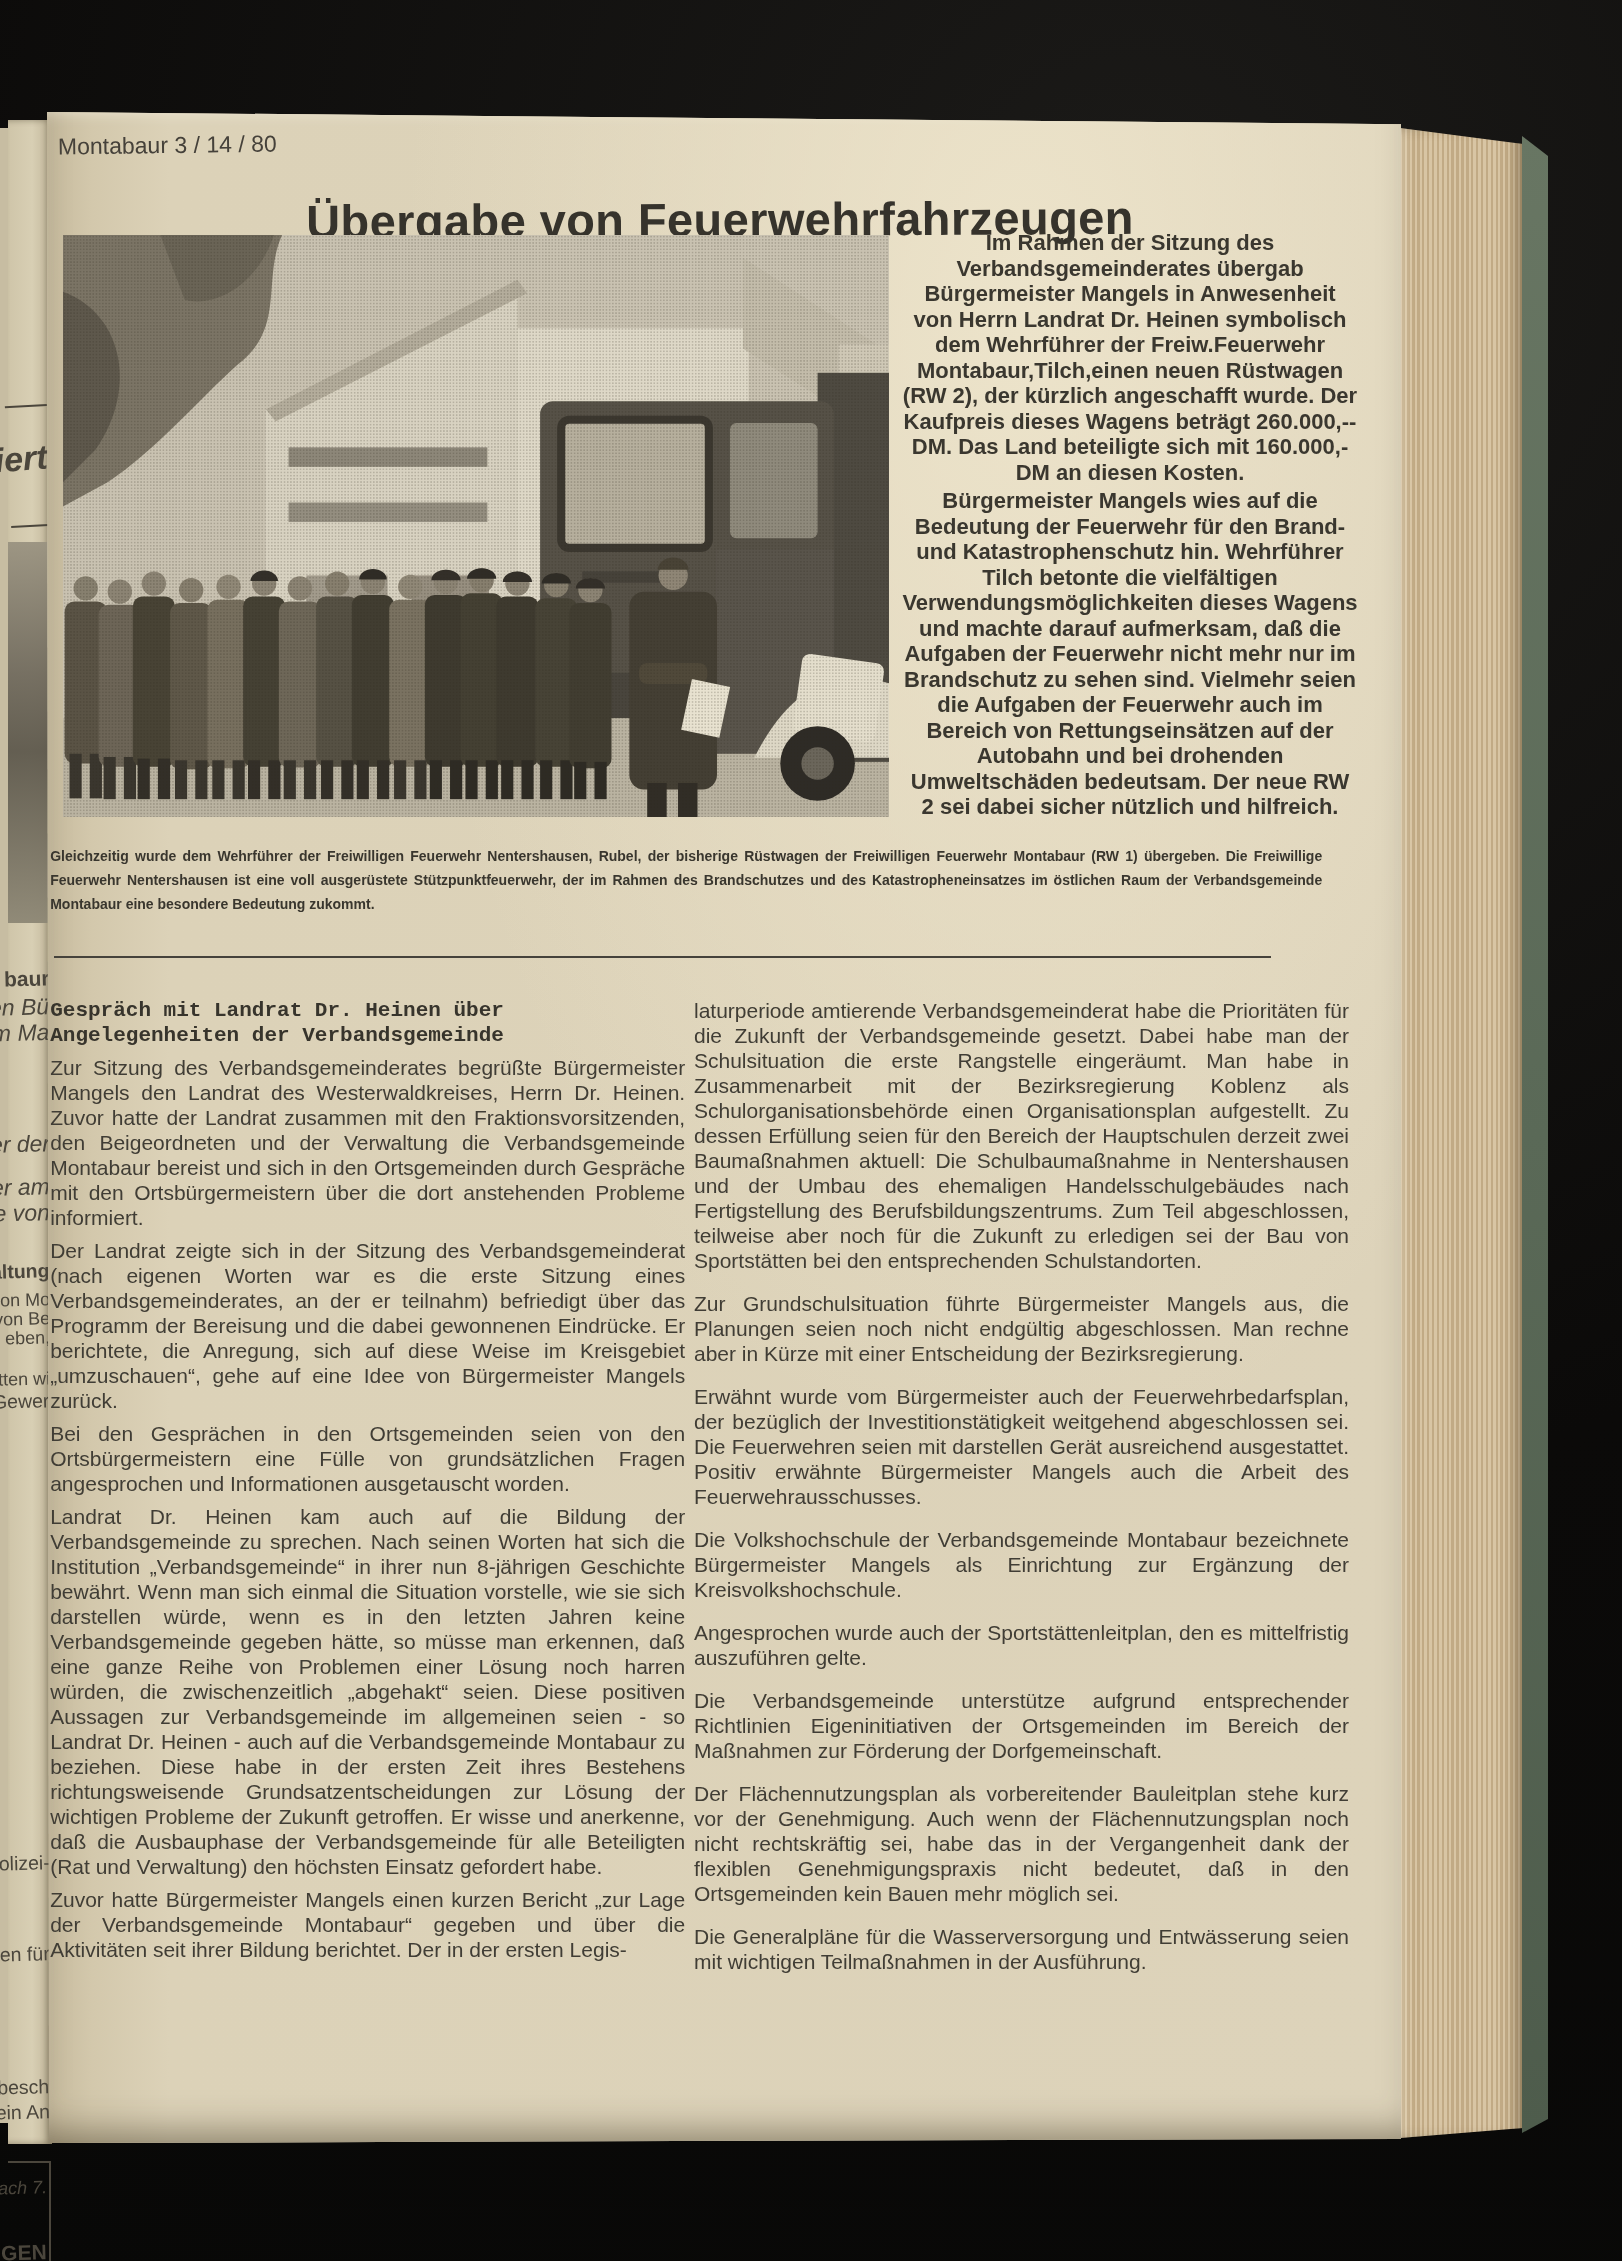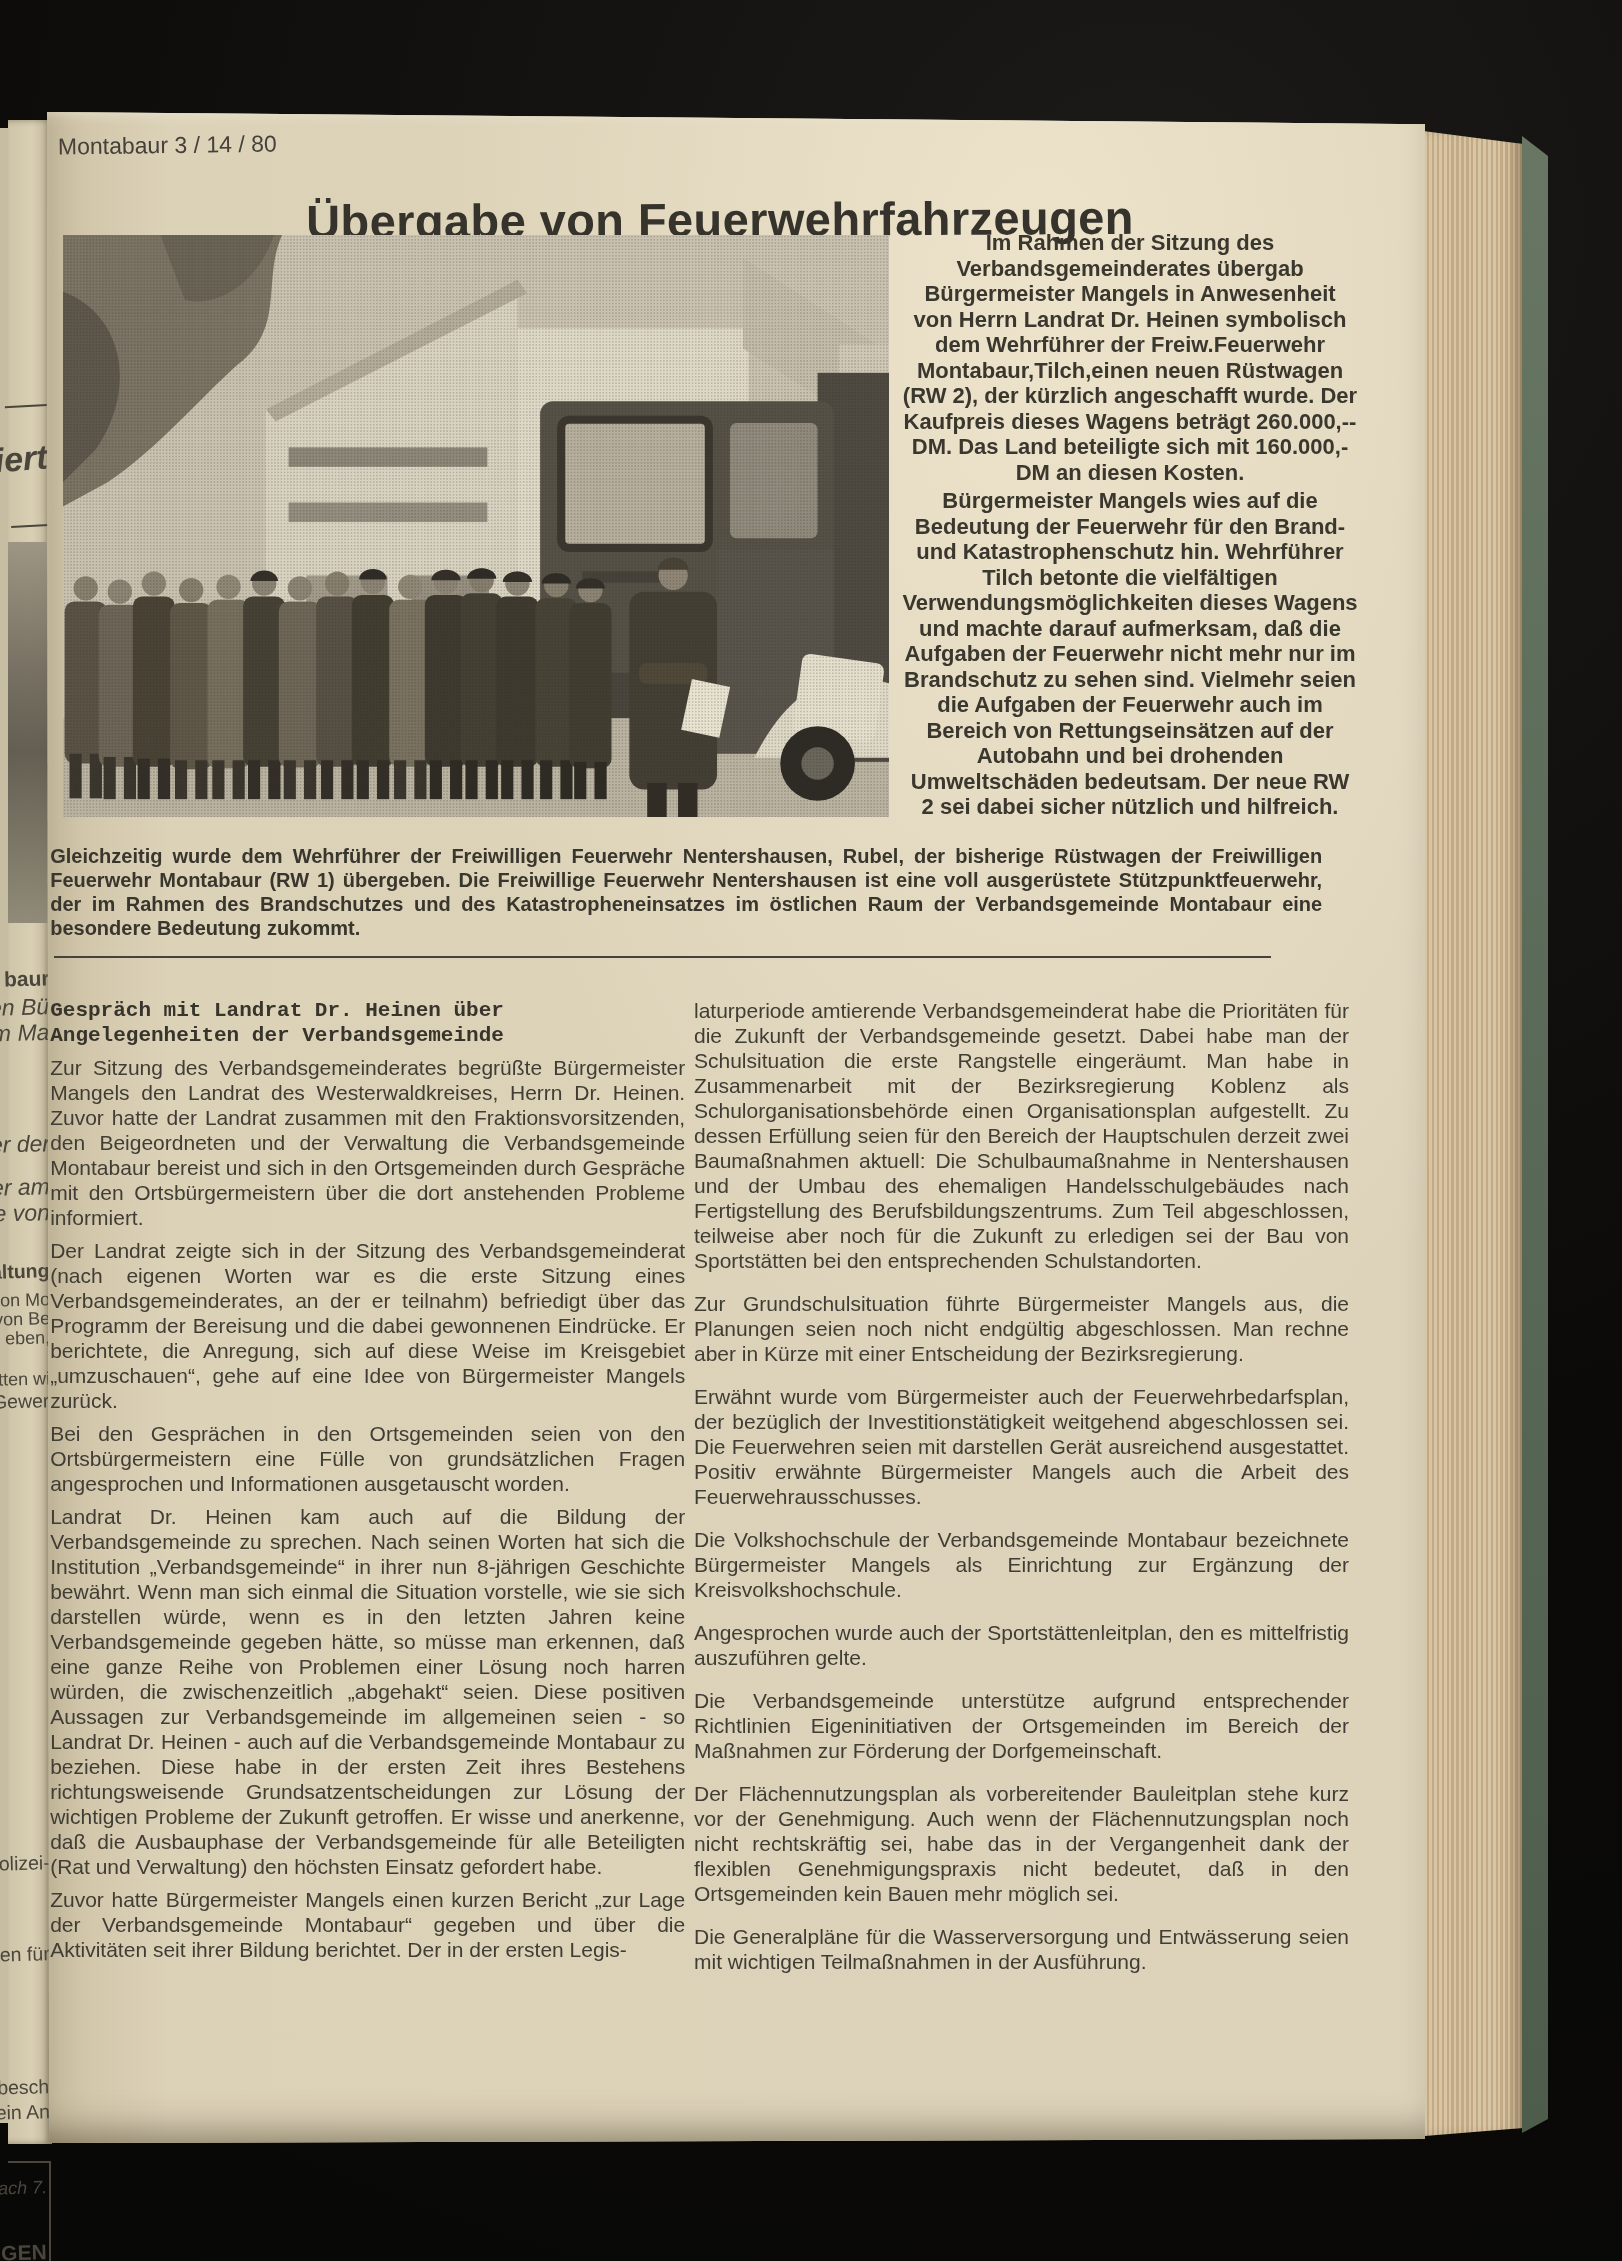--- a/index.html
+++ b/index.html
@@ -27,37 +27,37 @@
   .cover-strip{position:absolute;left:1522px;top:136px;width:26px;height:1997px;
     background:linear-gradient(180deg,#687663 0%,#5a6957 50%,#4e5c4c 100%);
     clip-path:polygon(0 0,100% 1%,100% 99.3%,0 100%);}
   
   .page{position:absolute;left:47px;top:112px;width:1354px;height:2031px;color:#3c3931;
     background:
       radial-gradient(ellipse at 72% 10%, rgba(238,229,204,.9) 0%, rgba(238,229,204,0) 45%),
       linear-gradient(90deg,#c6ba9d 0px,#d3c8ac 45px,#dcd2b8 122px,#ddd3ba 100%),
       #d9cfb5;
     clip-path:polygon(0 0,100% 0.6%,100% 99.8%,0.15% 100%);
-    box-shadow:inset 0 -27.6px 36px -18px rgba(55,45,25,.5), inset 0 8px 14.6px -8px rgba(255,252,240,.6);padding-left:24px;}
+    box-shadow:inset 0 -27.6px 36px -18px rgba(55,45,25,.5), inset 0 8px 14.6px -8px rgba(255,252,240,.6);}
   .masthead{position:absolute;left:11.4px;top:19.5px;font-size:23px;color:#45413a;transform:rotate(-0.8deg);}
   .headline{position:absolute;left:97px;top:49px;width:1152px;text-align:center;
     font-size:47px;font-weight:bold;color:#36332c;letter-spacing:0.4px;transform:rotate(-0.3deg);}
   
   .photo{position:absolute;left:16px;top:123px;width:826px;height:582px;margin:0;
     box-shadow:inset 0 0 16px rgba(60,55,40,.35);}
   .photo svg{display:block;width:100%;height:100%;}
   .halftone{position:absolute;inset:0;
     background-image:radial-gradient(rgba(45,40,28,.20) 0.8px, transparent 1.1px);
     background-size:3.2px 3.2px;pointer-events:none;}
   
   .intro{position:absolute;left:855px;top:118px;width:456px;text-align:center;}
   .intro p{margin:0 0 3.2px 0;font-size:22px;font-weight:bold;line-height:25.5px;color:#3a372f;}
   
   .caption{position:absolute;left:3.2px;top:732px;width:1272px;}
-  .caption p{margin:0;font-size:20px;font-weight:bold;line-height:24px;text-align:justify;color:#39362e;}
+  .caption p{margin:0;font-size:14px;font-weight:bold;line-height:24px;text-align:justify;color:#39362e;}
   .divider{position:absolute;left:6.5px;top:844px;width:1217px;height:2.4px;background:#45423b;}
   
   .col{position:absolute;top:886px;font-size:21px;line-height:25px;color:#403d35;}
   .col-left{left:3.2px;width:644px;}
   .col-right{left:647px;width:663px;}
   .col h2{margin:0 0 6.5px 0;font-size:21px;line-height:25px;font-weight:bold;color:#37342c;width:600px;font-family:Liberation Mono, monospace;}
   .col-left p{margin:0 9px 8px 0;text-align:justify;}
   .col-right p{margin:0 8px 18px 0;text-align:justify;}
 </style>
 </head>

